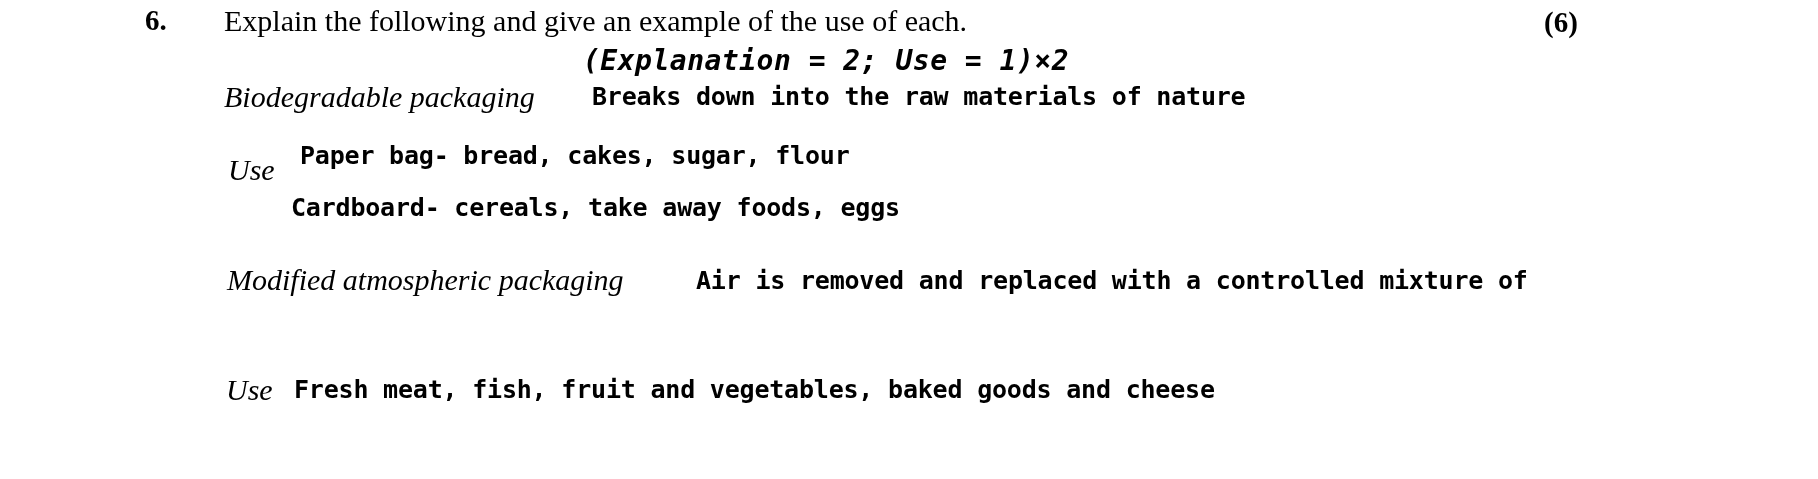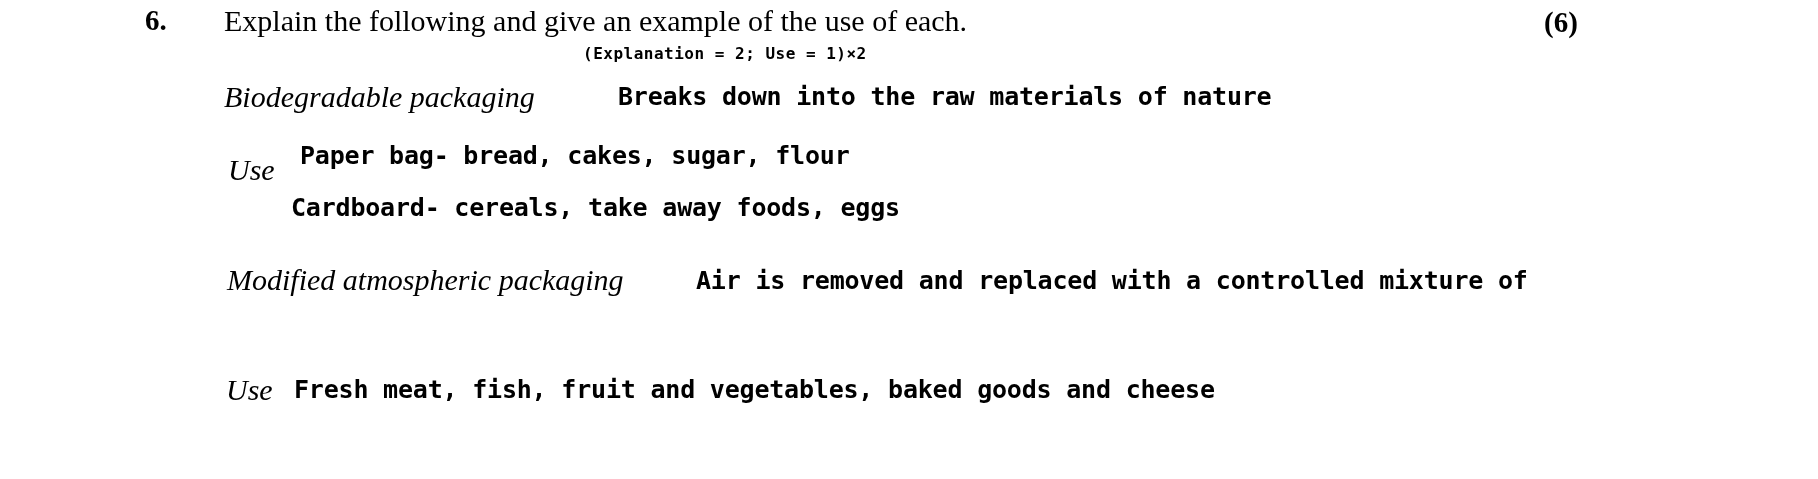--- a/index.html
+++ b/index.html
@@ -49,22 +49,23 @@
     font-weight: bold;
     font-size: 29px;
   }
 
   
   .mark-note {
     position: absolute;
     left: 583px;
     top: 44px;
     font-family: "DejaVu Sans Mono", monospace;
+    font-style: italic;
     font-weight: bold;
-    font-size: 16px;
+    font-size: 28px;
     letter-spacing: 0.5px;
     white-space: nowrap;
   }
 
   
   .term {
     position: absolute;
     font-family: "Liberation Serif", serif;
     font-style: italic;
     font-size: 30px;
@@ -78,21 +79,21 @@
   
   .answer {
     position: absolute;
     font-family: "DejaVu Sans Mono", monospace;
     font-weight: bold;
     font-size: 25px;
     letter-spacing: -0.2px;
     white-space: nowrap;
     line-height: 1.2;
   }
-  .ans-bio     { left: 592px; top: 82px; margin-left: 26px; }
+  .ans-bio     { left: 592px; top: 82px; }
   .ans-use1a   { left: 300px; top: 141px; }
   .ans-use1b   { left: 291px; top: 193px; }
   .ans-map1    { left: 676px; top: 266px; margin-left: 20px; }
   .ans-map2    { left: 222px; top: 303px; }
   .ans-use2    { left: 294px; top: 375px; }
 </style>
 </head>
 <body>
 
 <div class="page">

